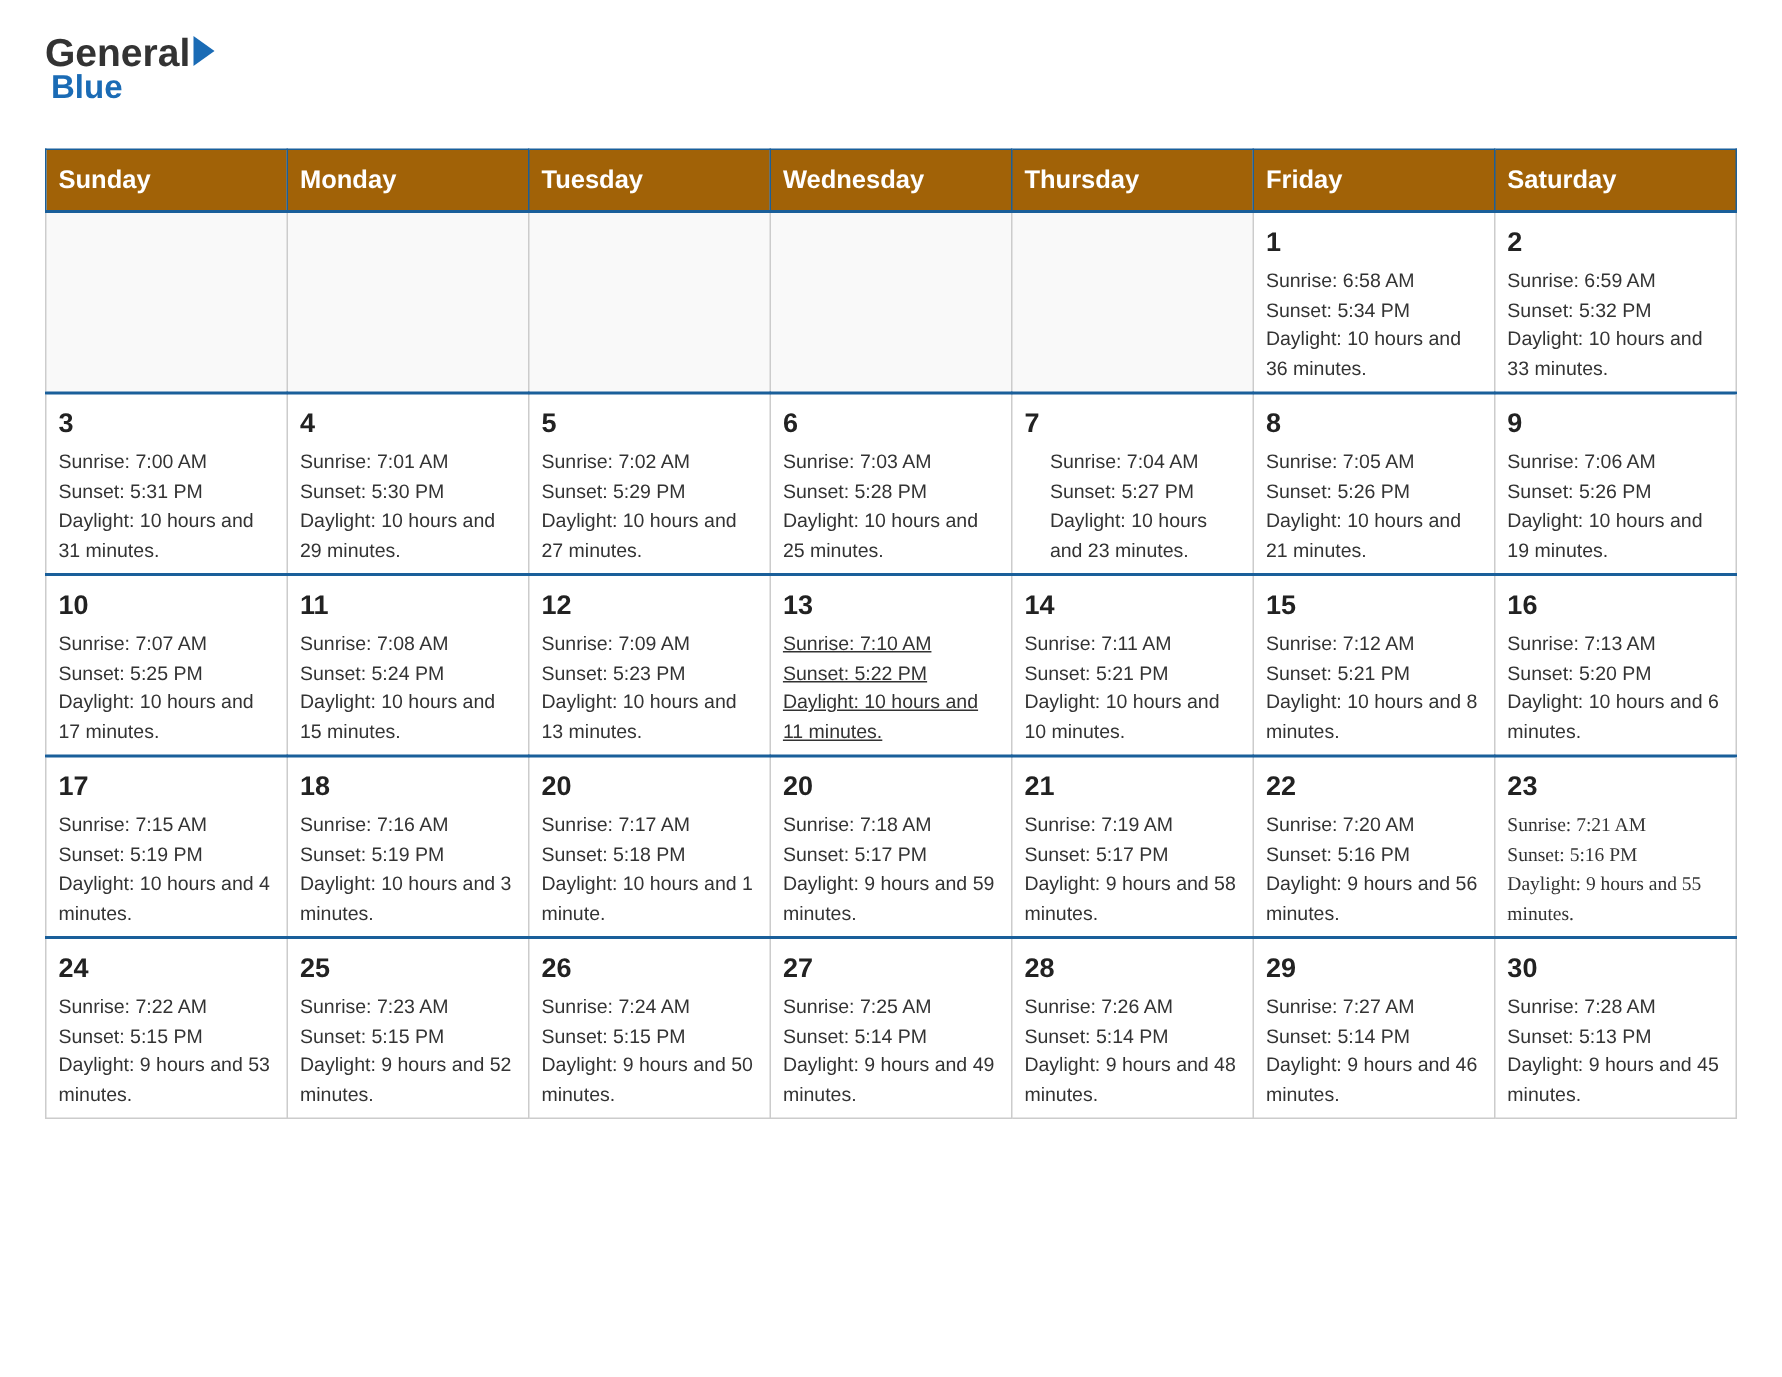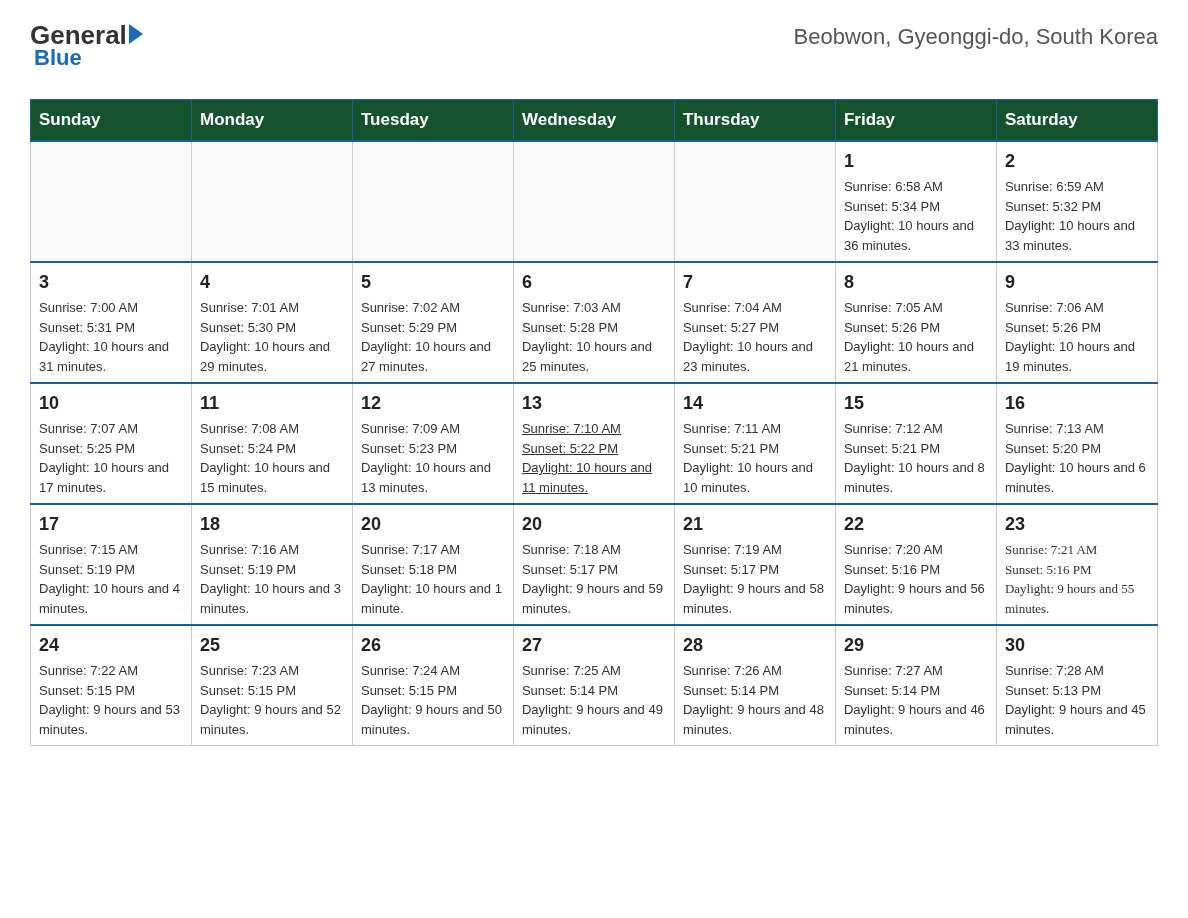--- a/index.html
+++ b/index.html
@@ -58,21 +58,21 @@
       font-size: 22px;
       color: #555;
       margin-top: 4px;
     }
     .calendar {
       width: 100%;
       border-collapse: collapse;
       border: 1px solid #aaa;
     }
     .calendar thead tr th {
-      background-color: #14532d;
+      background-color: #a16207;
       color: #fff;
       font-size: 17px;
       font-weight: bold;
       padding: 10px 8px;
       text-align: left;
       border: 1px solid #1a5f9a;
     }
     .calendar tbody tr td {
       vertical-align: top;
       padding: 6px 8px;
@@ -105,21 +105,20 @@
 
 <div class="header-area">
   <div class="logo">
     <div class="logo-text">
       <span>General</span>
       <div class="logo-triangle"></div>
     </div>
     <div class="logo-bottom">Blue</div>
   </div>
   <div class="title-area">
-    <div class="subtitle">Beobwon, Gyeonggi-do, South Korea</div>
   </div>
 </div>
 
 <table class="calendar">
   <thead>
     <tr>
 
     <th>Sunday</th>
         <th>Monday</th>
         <th>Tuesday</th>
@@ -169,21 +168,21 @@
 Daylight: 10 hours and 27 minutes.</div>
         </td>
         <td>
           <span class="day-number">6</span>
           <div class="day-info" style="white-space: pre-line;">Sunrise: 7:03 AM
 Sunset: 5:28 PM
 Daylight: 10 hours and 25 minutes.</div>
         </td>
         <td>
           <span class="day-number">7</span>
-          <div class="day-info" style="white-space: pre-line;">Sunrise: 7:04 AM
+          <div class="day-info" style="white-space: pre-line; margin-left: 17px;">Sunrise: 7:04 AM
 Sunset: 5:27 PM
 Daylight: 10 hours and 23 minutes.</div>
         </td>
         <td>
           <span class="day-number">8</span>
           <div class="day-info" style="white-space: pre-line;">Sunrise: 7:05 AM
 Sunset: 5:26 PM
 Daylight: 10 hours and 21 minutes.</div>
         </td>
         <td>

